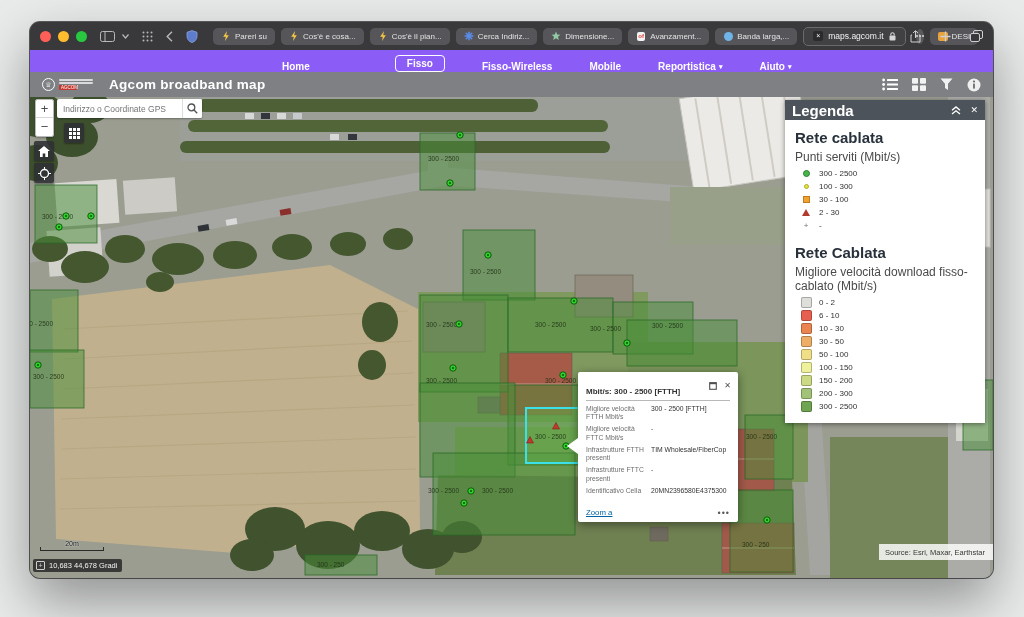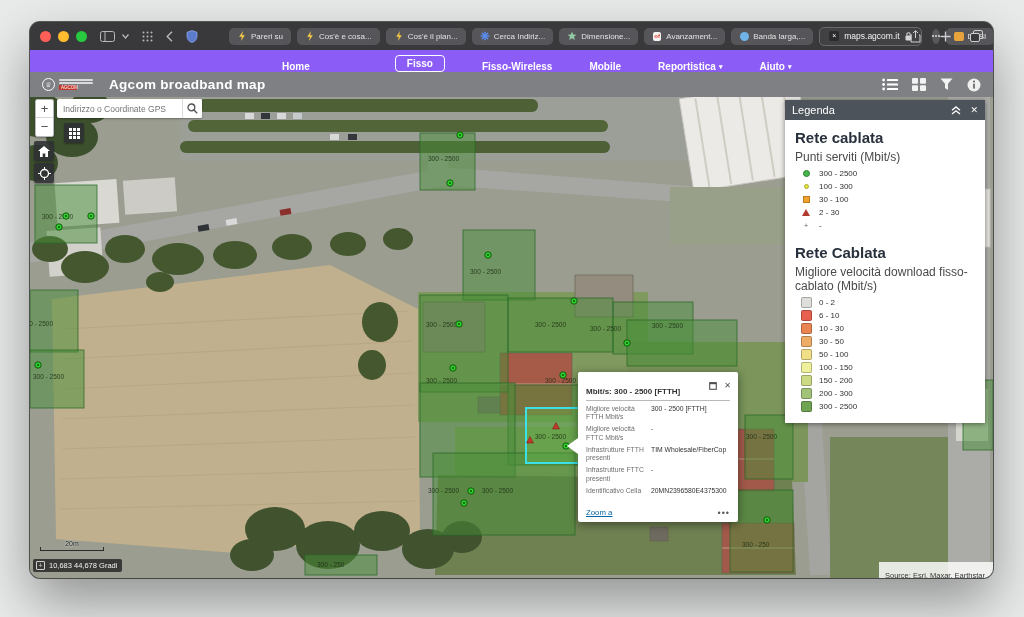--- a/index.html
+++ b/index.html
@@ -6,21 +6,21 @@
     font-family:"Liberation Sans",sans-serif;background:#e9eaea;}
   *{box-sizing:border-box;}
   .window{position:absolute;left:30px;top:22px;width:963px;height:556px;border-radius:10px;
     overflow:hidden;box-shadow:0 0 0 1px rgba(40,40,40,.75),0 24px 55px rgba(0,0,0,.38);background:#3a3a3c;}
   
   .titlebar{height:28px;background:#39393b;display:flex;align-items:center;padding:0 10px;gap:7px;}
   .tl{width:11px;height:11px;border-radius:50%;}
   .tl.r{background:#ff5f57}.tl.y{background:#febc2e}.tl.g{background:#28c840}
   .tbtn{display:flex;align-items:center;justify-content:center;color:#b8b8ba;margin-left:6px;}
   .tbtn svg{display:block}
-  .tabs{display:flex;align-items:center;gap:6px;margin-left:24px;flex:1;min-width:0;}
+  .tabs{display:flex;align-items:center;gap:6px;margin-left:8px;flex:1;min-width:0;}
   .tab{display:flex;align-items:center;gap:4px;height:17px;padding:0 8px;border-radius:5px;
     background:#56565a;color:#e2e2e3;font-size:8px;white-space:nowrap;}
   .tab .fav{width:10px;height:10px;display:flex;align-items:center;justify-content:center;}
   .tab .fav svg{width:10px;height:10px;display:block}
   .fav-of{background:#f4f4f4;color:#e03c31;font-size:6px;font-weight:bold;border-radius:2px;padding:0 1px;line-height:9px;}
   .fav-circle{width:9px;height:9px;border-radius:50%;background:#6fb3e8;display:inline-block}
   .fav-site{width:10px;height:10px;border-radius:2px;background:#2b2b2e;color:#fff;font-size:7px;line-height:10px;text-align:center;display:inline-block}
   .fav-folder{width:10px;height:9px;border-radius:2px;background:#e8a33d;display:inline-block}
   .tab.addr{background:#414144;border:1px solid #6a6a6e;height:19px;padding:0 9px;font-size:8.5px;color:#f2f2f2;gap:5px;}
   .ellipsis-btn{width:15px;height:15px;border-radius:50%;background:#59595c;display:flex;align-items:center;justify-content:center;gap:1px;margin-left:4px;}
@@ -54,26 +54,26 @@
   .searchbox input{flex:1;border:0;outline:0;font-size:8.5px;padding:0 6px;min-width:0;color:#333;font-family:"Liberation Sans",sans-serif;}
   .searchbox .sbtn{width:20px;height:100%;border-left:1px solid #ddd;display:flex;align-items:center;justify-content:center;background:#fff;border-radius:0 2px 2px 0;}
   .darkbtn{position:absolute;width:20px;height:20px;background:rgba(45,47,50,.88);border-radius:2px;
     display:flex;align-items:center;justify-content:center;box-shadow:0 1px 2px rgba(0,0,0,.35);}
   .scalebar{position:absolute;left:10px;top:443px;width:64px;text-align:center;}
   .scalebar .lbl{font-size:7px;color:#1d1d1d;text-shadow:0 0 2px #fff;}
   .scalebar .bar{height:4px;border-left:1.5px solid #2a2a2a;border-right:1.5px solid #2a2a2a;border-bottom:1.5px solid #2a2a2a;}
   .coords{position:absolute;left:3px;top:462px;height:13px;background:rgba(30,30,30,.78);border-radius:2px;
     display:flex;align-items:center;gap:4px;padding:0 5px 0 3px;color:#f2f2f2;font-size:7.5px;}
   .coords .cross{width:9px;height:9px;border:1px solid #cfcfcf;border-radius:1px;color:#cfcfcf;font-size:7px;line-height:7px;text-align:center;}
-  .attribution{position:absolute;right:0;top:465px;height:27px;background:rgba(255,255,255,.82);
+  .attribution{position:absolute;right:0;top:447px;height:16px;background:rgba(255,255,255,.82);
     font-size:7.5px;color:#373737;display:flex;align-items:center;padding:0 8px 0 6px;}
   
   .legend{position:absolute;left:755px;top:3px;width:200px;background:#fff;box-shadow:0 1px 5px rgba(0,0,0,.45);}
   .legend-header{height:20px;background:#4c535b;color:#fff;display:flex;align-items:center;padding:0 7px;}
-  .legend-header .ttl{font-size:11px;font-weight:normal;flex:1;}
+  .legend-header .ttl{font-size:15px;font-weight:bold;flex:1;}
   .legend-header .hbtn{color:#fff;margin-left:9px;display:flex;font-size:9px;}
   .legend-body{padding:9px 10px 10px 10px;}
   .lg-sec-title{font-size:15px;font-weight:bold;color:#28313b;margin-bottom:4px;}
   .lg-sub{font-size:12px;color:#4a4a4a;margin-bottom:3px;}
   .lg-item{display:flex;align-items:center;gap:7px;height:13px;padding-left:5px;}
   .lg-item .mk{width:12px;display:flex;align-items:center;justify-content:center;}
   .lg-item .txt{font-size:8px;color:#323232;}
   .lg-gap{height:12px;}
   .sw{width:11px;height:11px;border-radius:2px;border:1px solid rgba(0,0,0,.25);}
   .mk-dot{border-radius:50%;}

